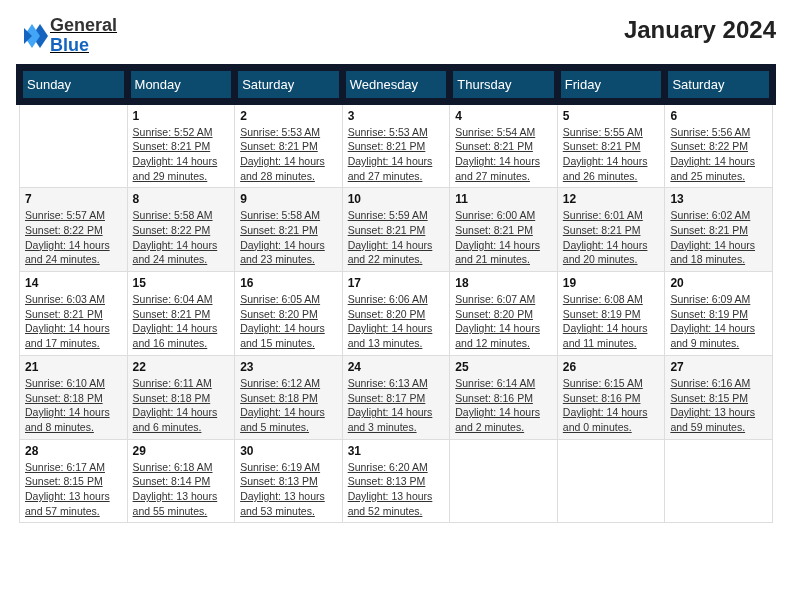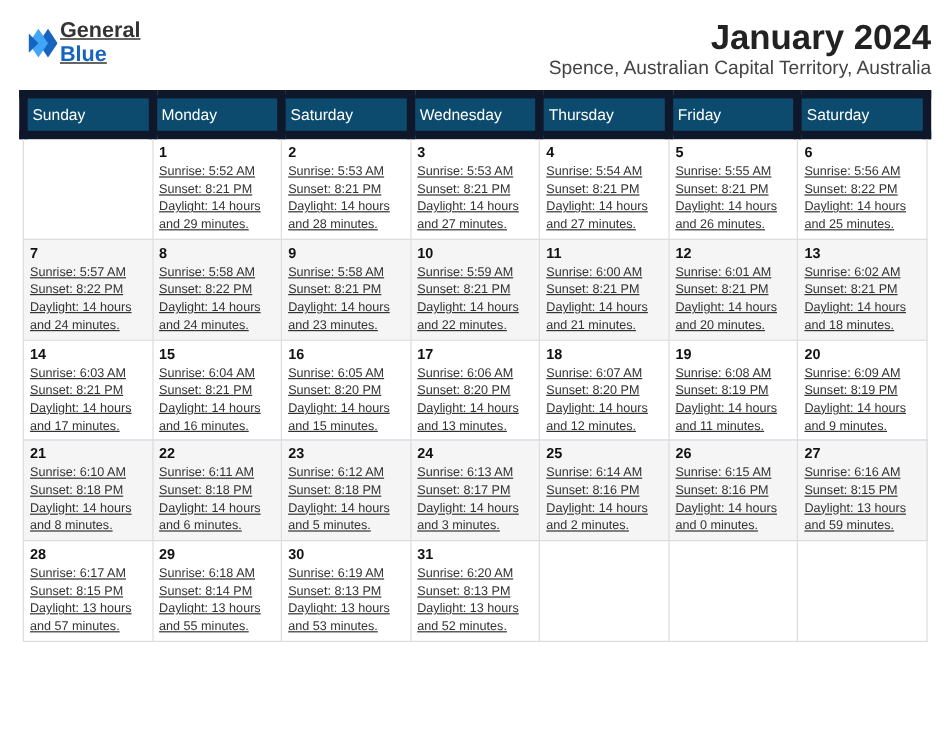--- a/index.html
+++ b/index.html
@@ -24,21 +24,21 @@
     .logo-row {
       display: flex;
       align-items: center;
       gap: 2px;
       text-decoration: underline;
     }
     .title-area {
       text-align: right;
     }
     .month-title {
-      font-size: 29px;
+      font-size: 24px;
       font-weight: bold;
       color: #222;
     }
     .location-title {
       font-size: 16px;
       color: #444;
     }
     .calendar {
       width: 100%;
       border-collapse: collapse;
@@ -92,21 +92,20 @@
         <polygon points="8,8 16,16 8,24" fill="#1565c0"></polygon>
       </svg>
       <div>
         <div style="font-size:18px;font-weight:bold;color:#333;line-height:1.1;">General</div>
         <div style="font-size:18px;font-weight:bold;color:#1565c0;line-height:1.1;">Blue</div>
       </div>
     </div>
   </div>
   <div class="title-area">
     <div class="month-title">January 2024</div>
-    <div class="location-title">Spence, Australian Capital Territory, Australia</div>
   </div>
 </div>
 
 <table class="calendar">
   <thead>
     <tr>
     <th>Sunday</th>
         <th>Monday</th>
         <th>Saturday</th>
         <th>Wednesday</th>

